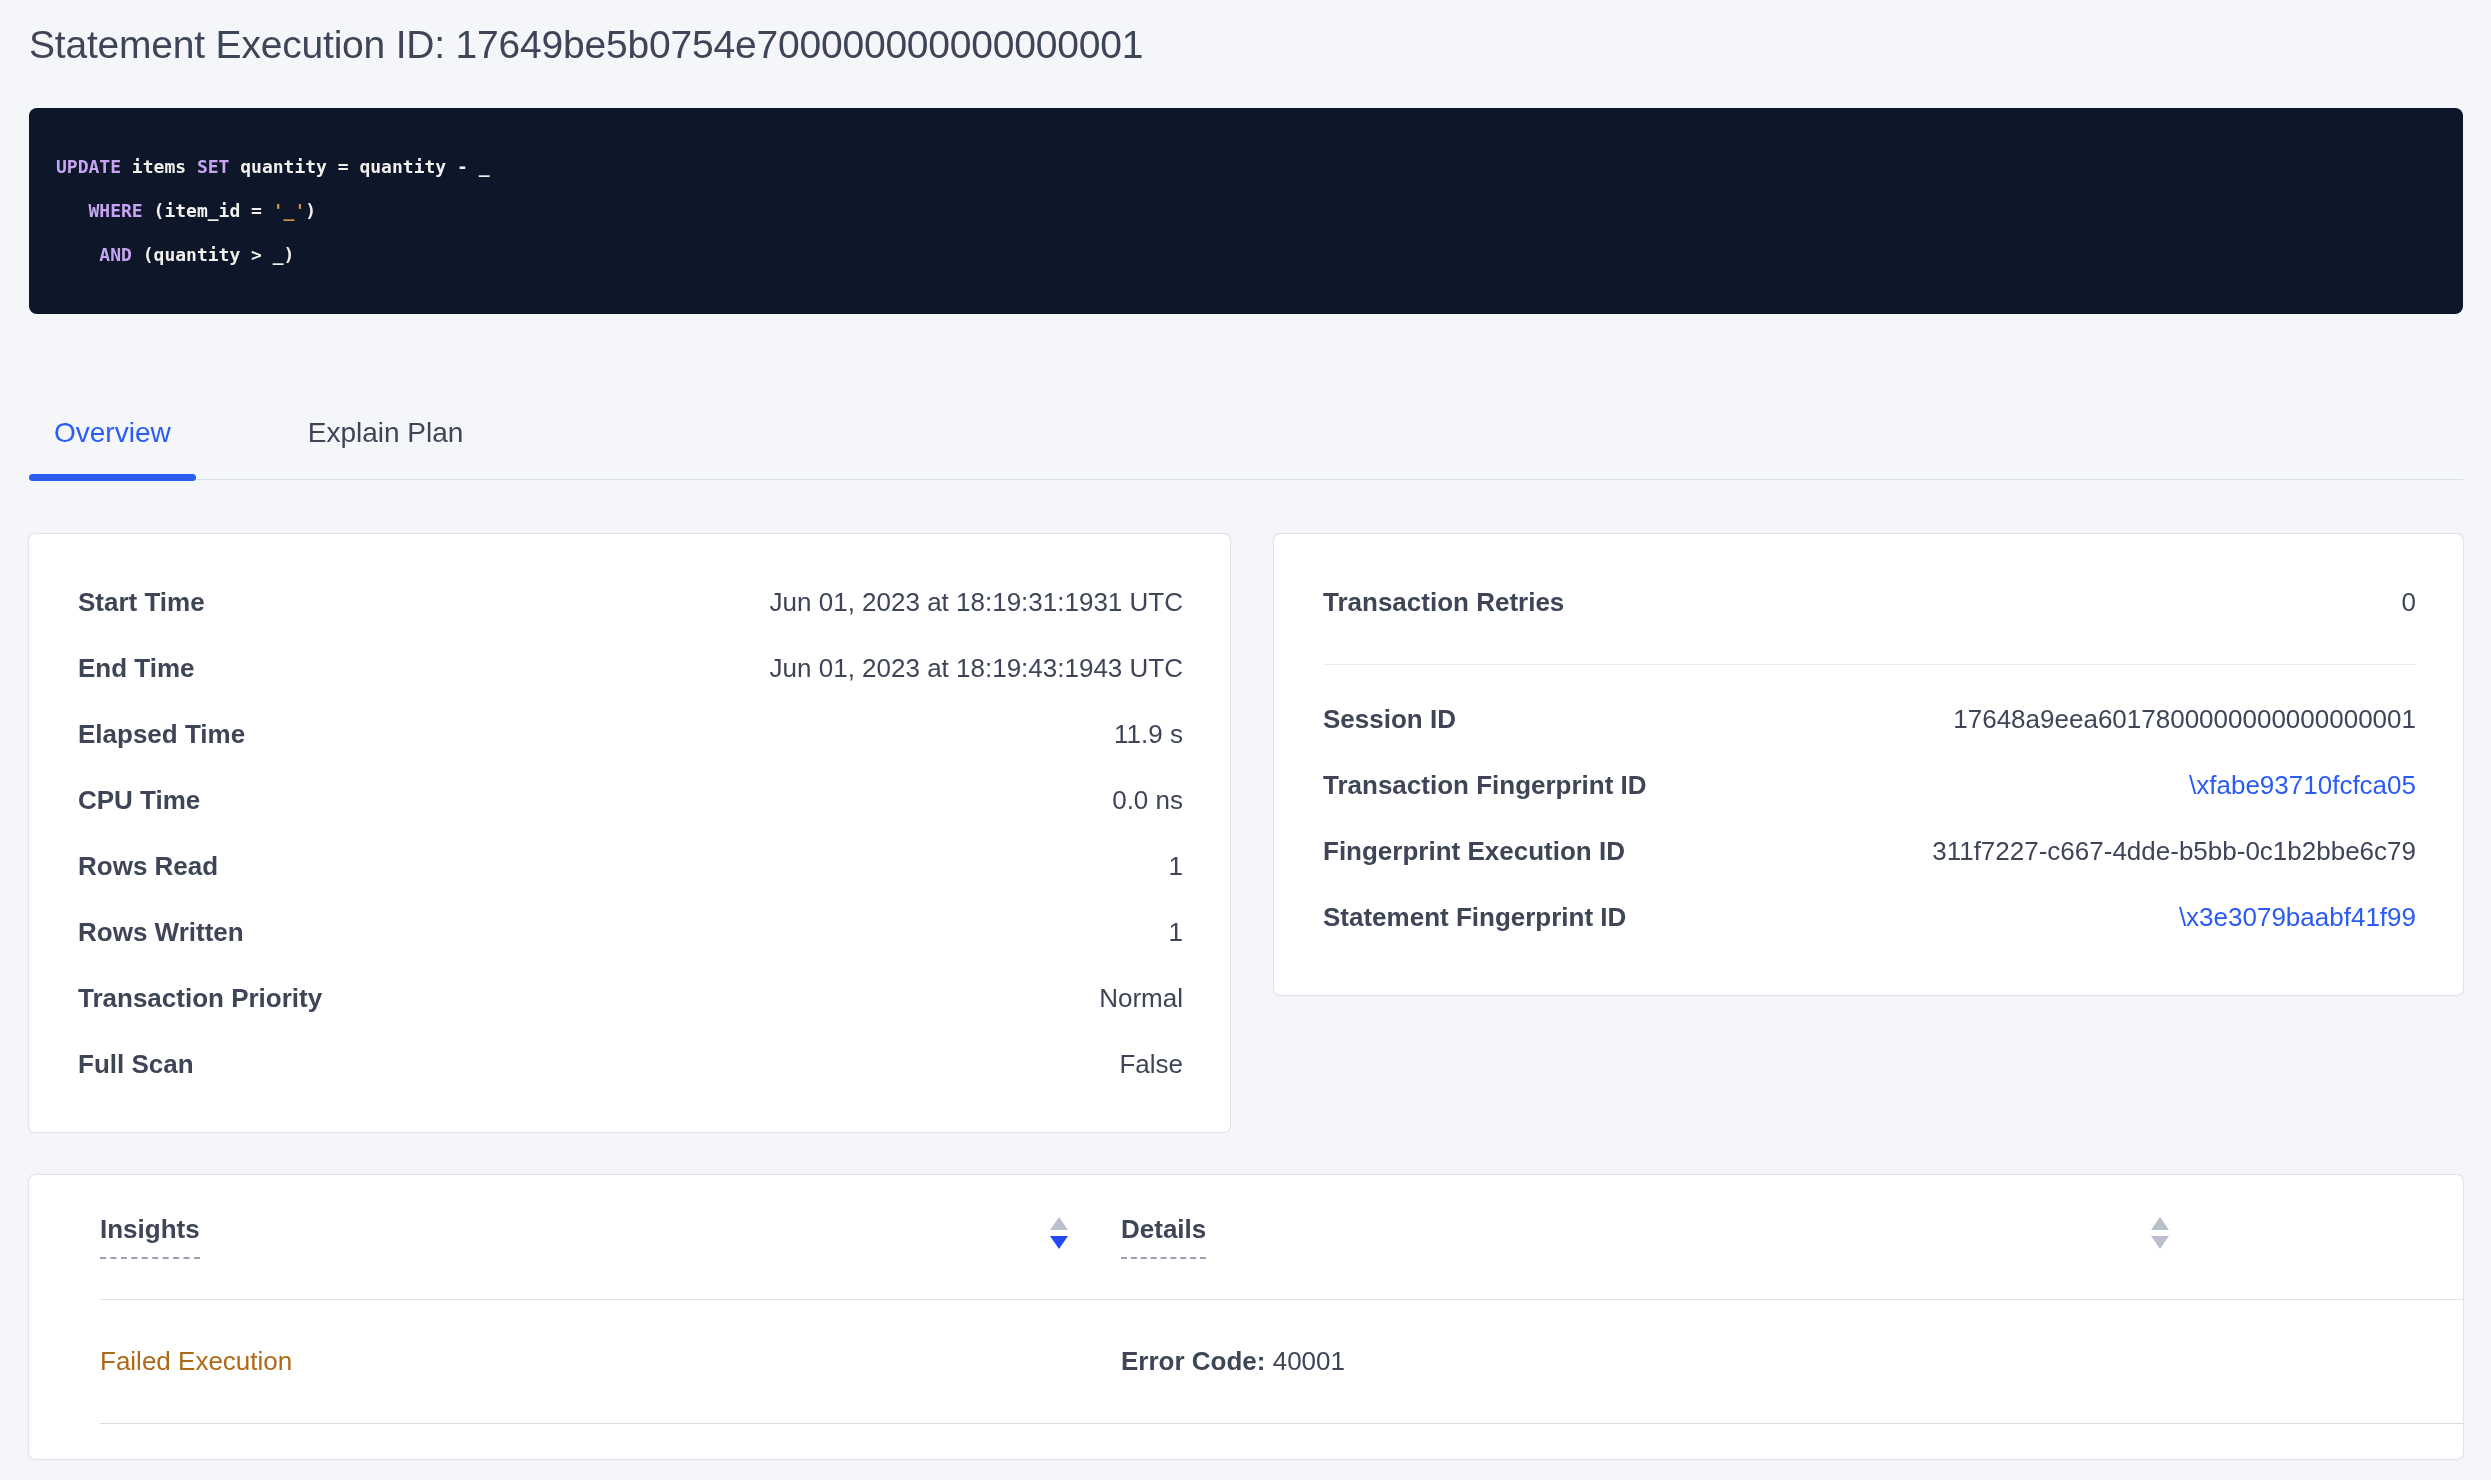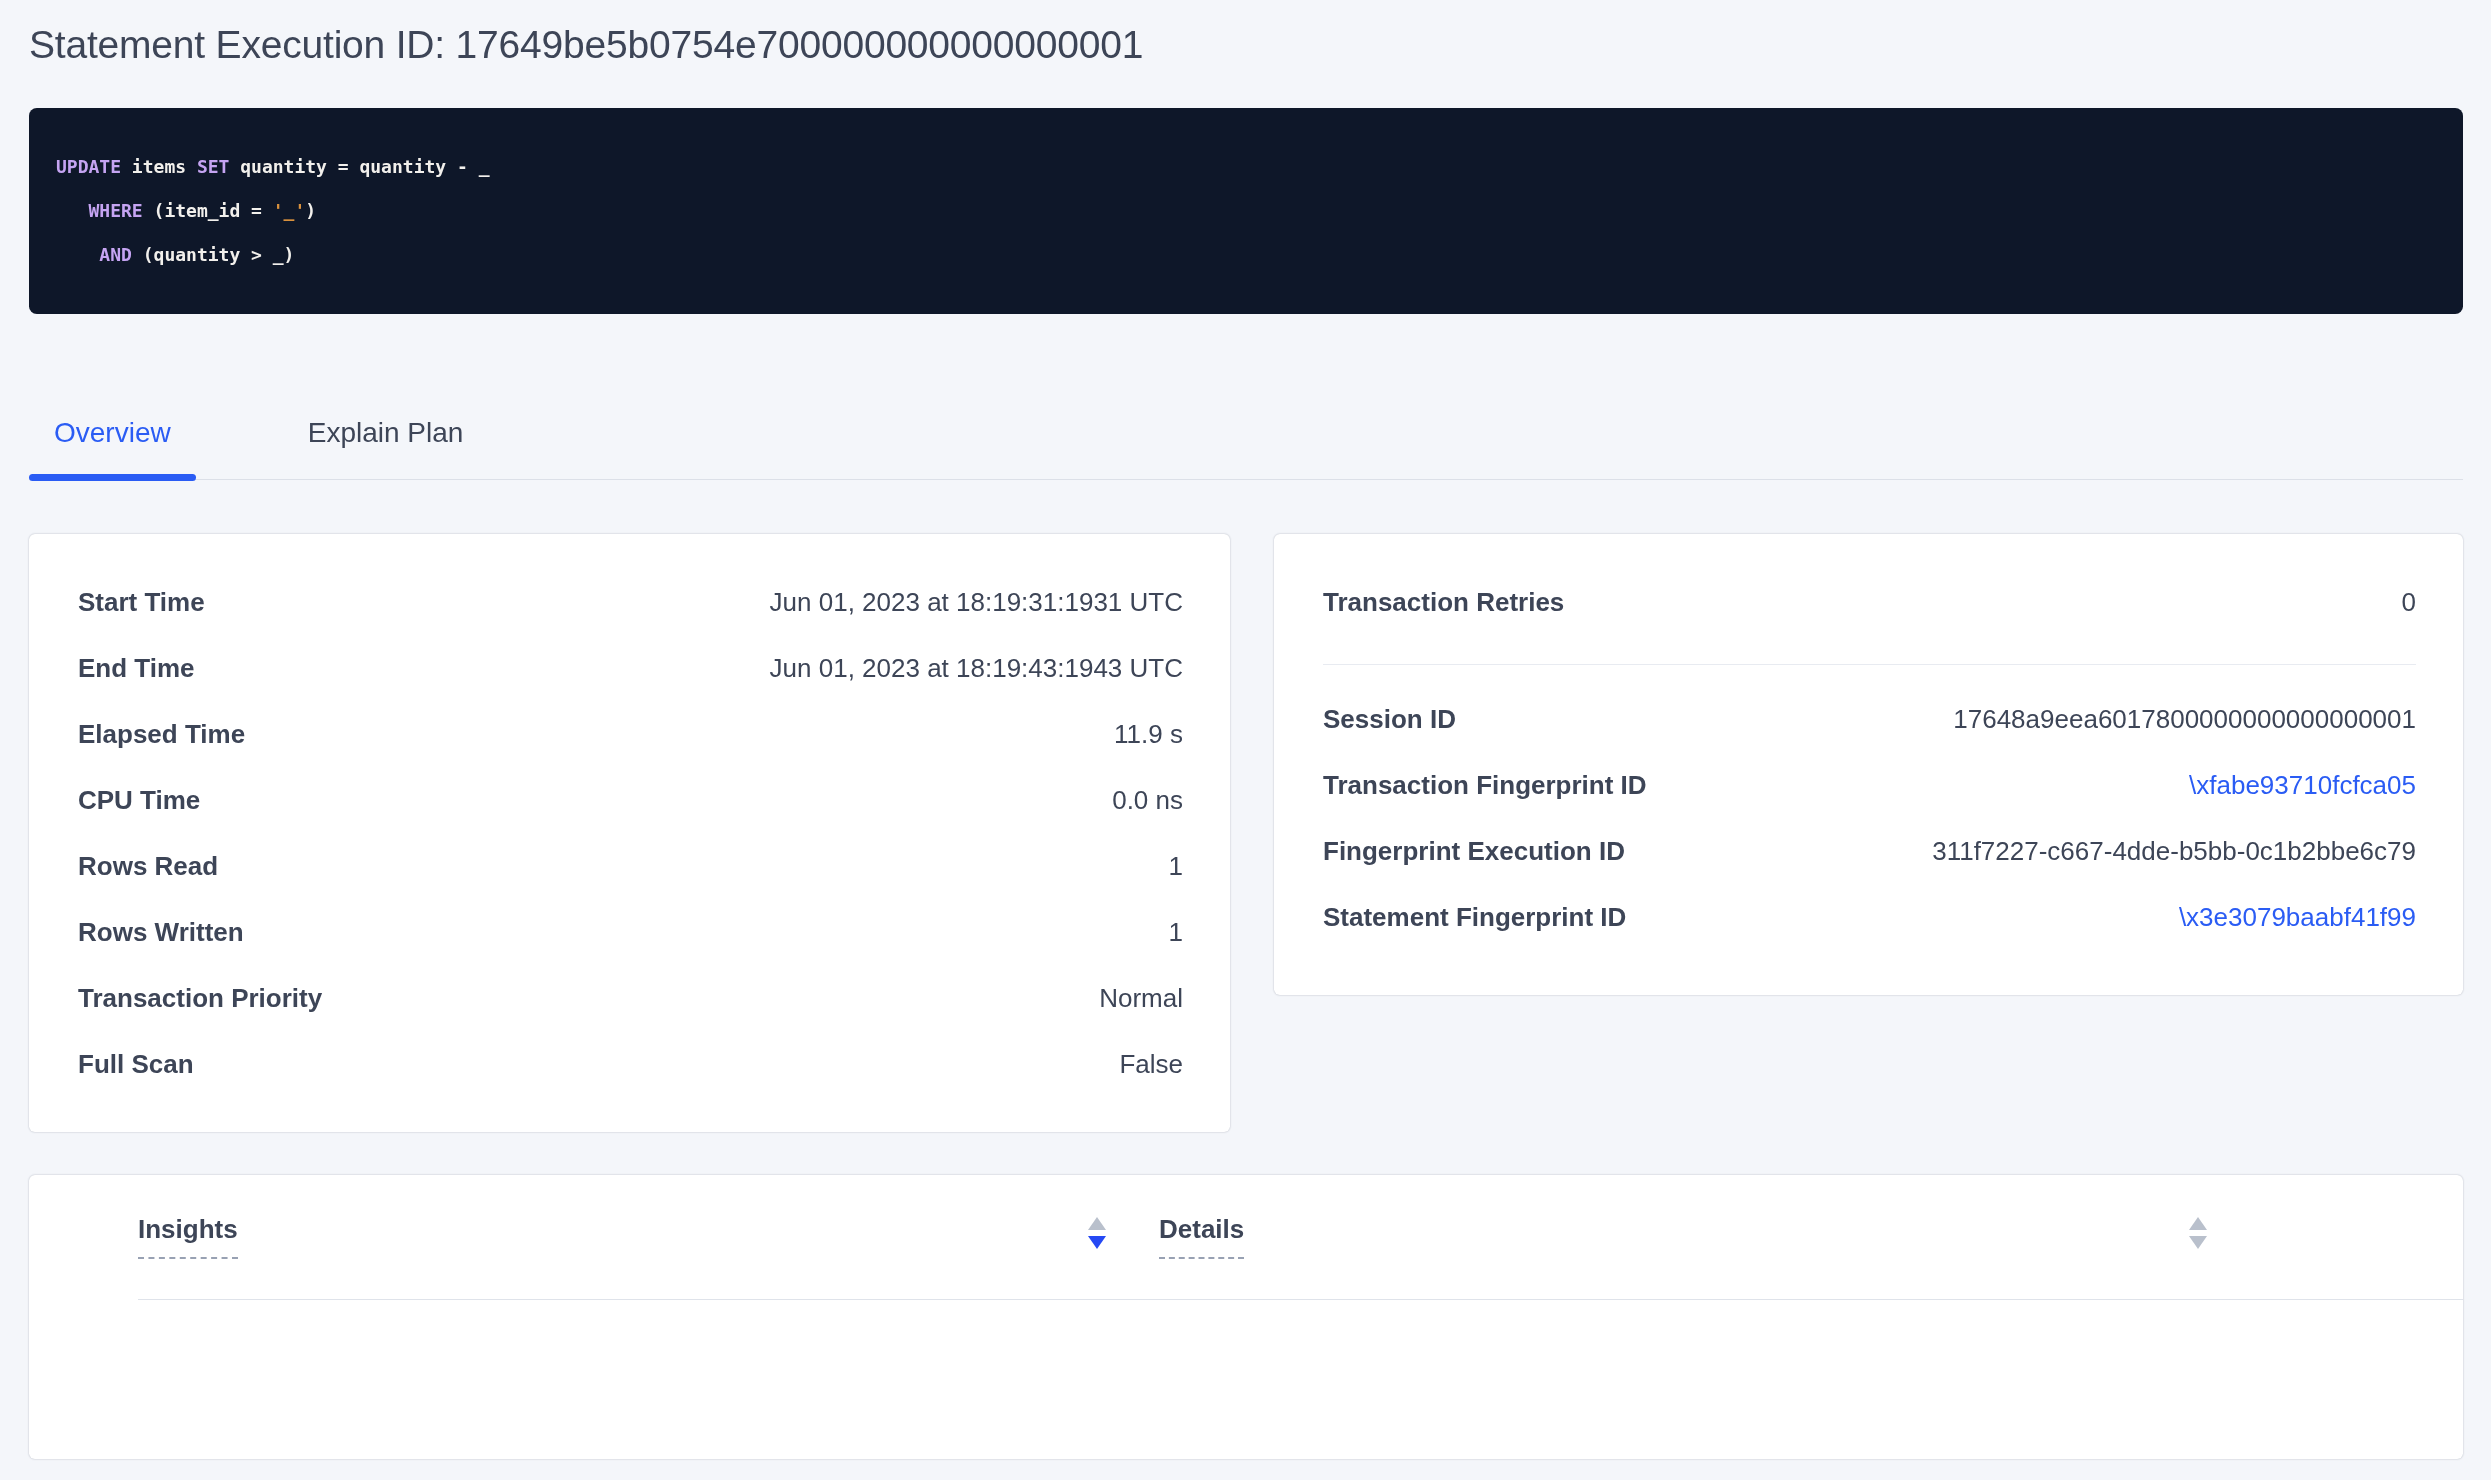--- a/index.html
+++ b/index.html
@@ -100,21 +100,20 @@
   }
   .itable-header {
     display: grid;
     grid-template-columns: 1021px 1048px 1fr;
     padding-top: 39px;
     height: 125px;
     border-bottom: 1.9px solid #dfe3ea;
     font-size: 26px;
     font-weight: 700;
     color: #3d4557;
-    margin-left: 38px;
   }
   .col-header { display: flex; align-items: flex-start; }
   .col-header .spacer { flex: 1; }
   .header-label {
     display: inline-block;
     border-bottom: 2.9px dashed #98a1b3;
     padding-bottom: 11.6px;
     cursor: pointer;
   }
   .sort-icon {
@@ -244,16 +243,24 @@
       <div class="col-header">
         <span class="header-label">Details</span>
         <span class="spacer"></span>
         <span class="sort-icon">
           <span class="tri-up"></span>
           <span class="tri-down"></span>
         </span>
       </div>
       <div></div>
     </div>
+    <div class="itable-row">
+      <div class="insight-failed">Failed Execution</div>
+      <div>
+        <span class="detail-label">Error Code:</span>
+        <span class="detail-value">40001</span>
+      </div>
+      <div></div>
+    </div>
   </div>
 
 </div>
 
 
 </body></html>

